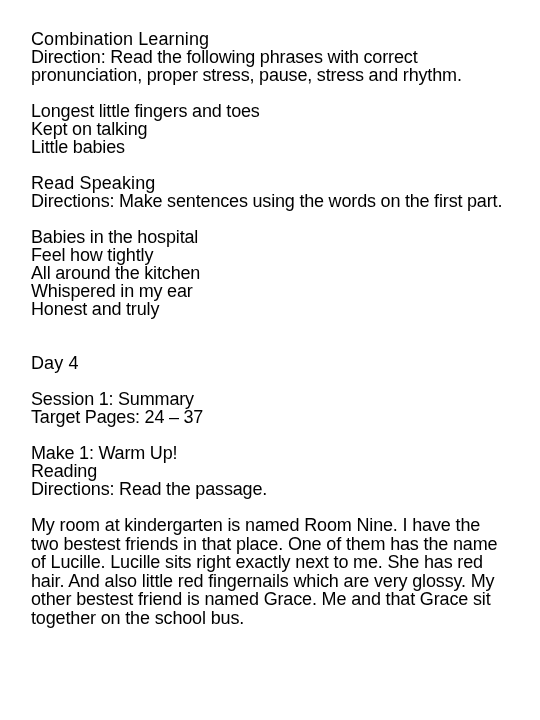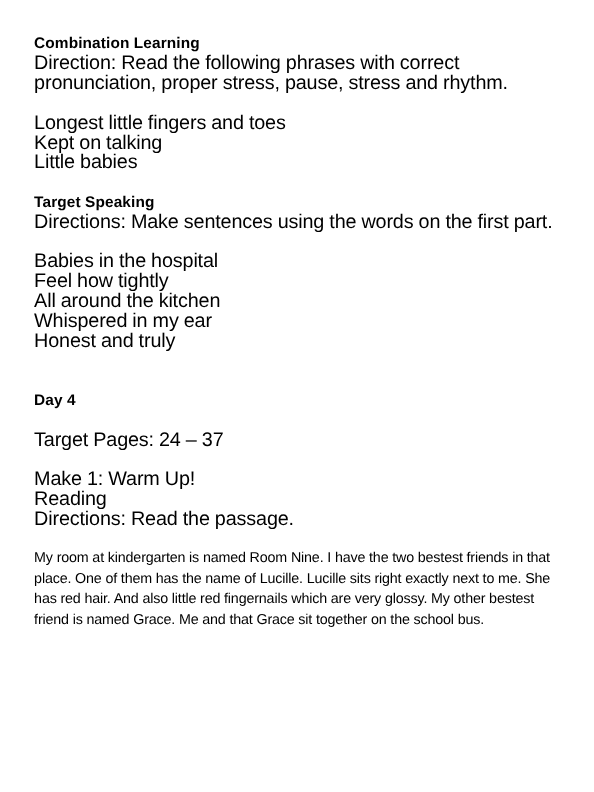--- a/index.html
+++ b/index.html
@@ -26,27 +26,27 @@
     margin: 0;
   }
   .line {
     font-size: 18px;
     line-height: 18px;
     letter-spacing: -0.15px;
     white-space: pre-wrap;
     word-spacing: -0.2px;
   }
   .heading {
-    font-weight: bold;
-    font-size: 14px;
+    font-weight: normal;
+    font-size: 18px;
     line-height: 18px;
     letter-spacing: 0.1px;
   }
   .para {
-    font-size: 13px;
+    font-size: 18px;
     line-height: 18.6px;
     letter-spacing: -0.15px;
     text-align: left;
     max-width: 482px;
   }
   
   .gap-1 { height: 18px; }
   .gap-2 { height: 36px; }
 </style>
 </head>
@@ -61,39 +61,40 @@
     <div class="gap-1"></div>
 
     <div class="line">Longest little fingers and toes</div>
     <div class="line">Kept on talking</div>
     <div class="line">Little babies</div>
   </div>
 
   <div class="gap-1"></div>
 
   <div class="block">
-    <div class="heading">Target Speaking</div>
+    <div class="heading">Read Speaking</div>
     <div class="line">Directions: Make sentences using the words on the first part.</div>
 
     <div class="gap-1"></div>
 
     <div class="line">Babies in the hospital</div>
     <div class="line">Feel how tightly</div>
     <div class="line">All around the kitchen</div>
     <div class="line">Whispered in my ear</div>
     <div class="line">Honest and truly</div>
   </div>
 
   <div class="gap-2"></div>
 
   <div class="block">
     <div class="heading">Day 4</div>
 
     <div class="gap-1"></div>
 
+    <div class="line">Session 1: Summary</div>
     <div class="line">Target Pages: 24 – 37</div>
 
     <div class="gap-1"></div>
 
     <div class="line">Make 1: Warm Up!</div>
     <div class="line">Reading</div>
     <div class="line">Directions: Read the passage.</div>
 
     <div class="gap-1"></div>
 

